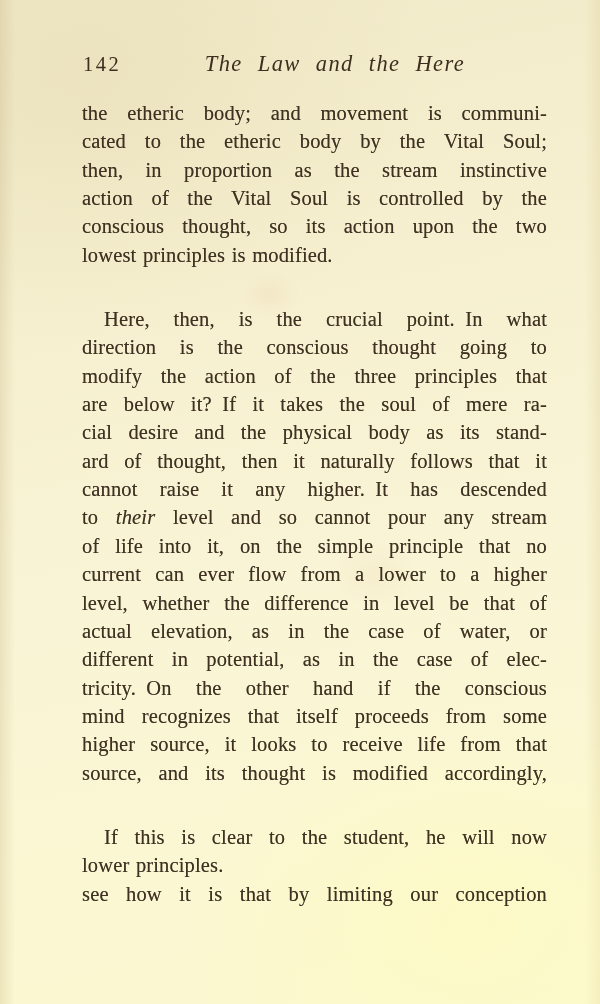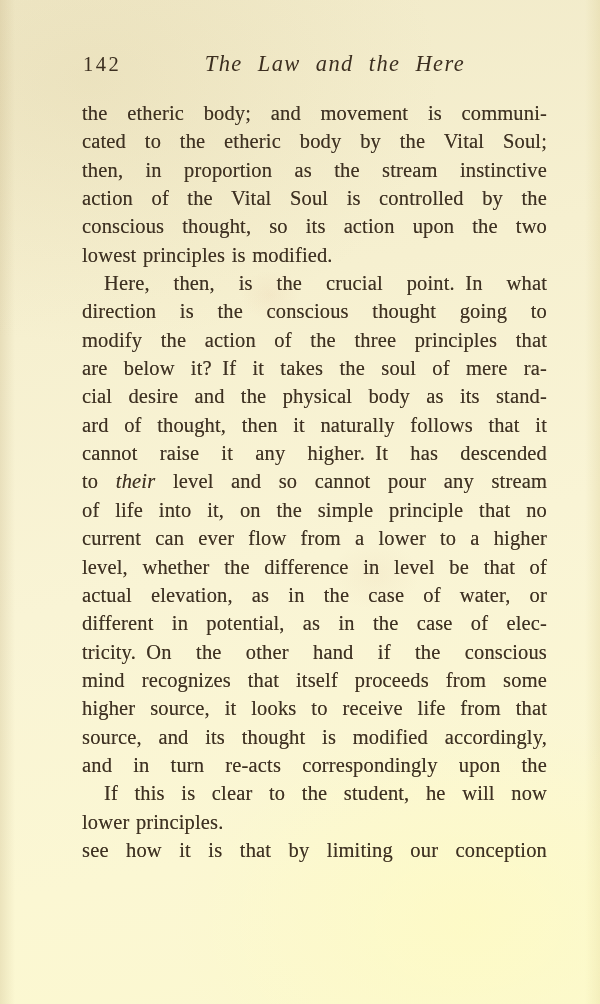--- a/index.html
+++ b/index.html
@@ -73,20 +73,21 @@
     word-spacing: 1.2px;
     letter-spacing: 0.15px;
     text-shadow: 0 0 0.5px rgba(62,49,34,0.55);
     white-space: nowrap;
   }
   .line.para-end {
     text-align-last: left;
   }
   .line.indent {
     text-indent: 22px;
+    margin-top: 36px;
   }
   .line .em {
     font-style: italic;
   }
 </style>
 </head>
 <body>
 
 <div class="page">
   <div class="stain-a"></div>
@@ -116,19 +117,18 @@
     <div class="line"><span>to </span><span class="em">their</span><span> level and so cannot pour any stream</span></div>
     <div class="line">of life into it, on the simple principle that no</div>
     <div class="line">current can ever flow from a lower to a higher</div>
     <div class="line">level, whether the difference in level be that of</div>
     <div class="line">actual elevation, as in the case of water, or</div>
     <div class="line">different in potential, as in the case of elec-</div>
     <div class="line">tricity. On the other hand if the conscious</div>
     <div class="line">mind recognizes that itself proceeds from some</div>
     <div class="line">higher source, it looks to receive life from that</div>
     <div class="line">source, and its thought is modified accordingly,</div>
-    <div class="line">and in turn re-acts correspondingly upon the</div>
     <div class="line indent">If this is clear to the student, he will now</div>
 
     <div class="line para-end">lower principles.</div>
     <div class="line">see how it is that by limiting our conception</div>
   </div>
 </div>
 
 </body></html>

